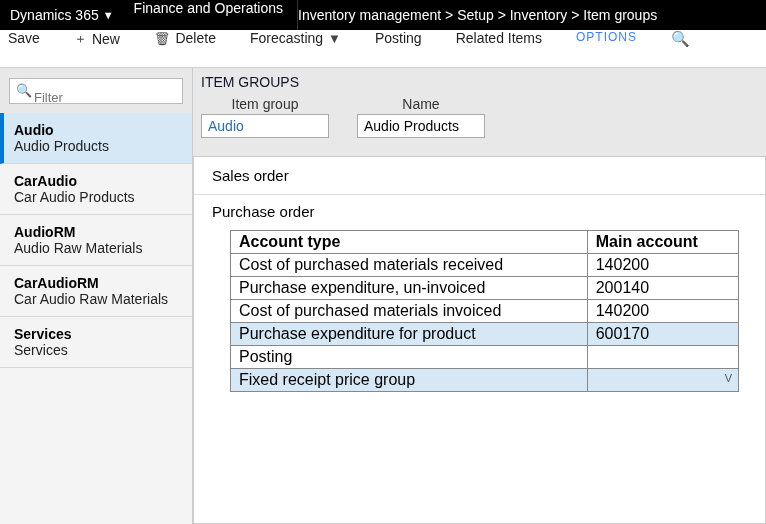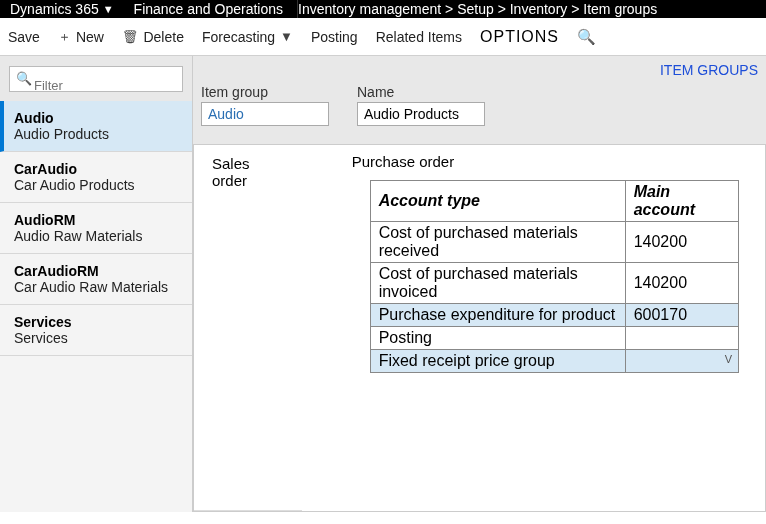--- a/index.html
+++ b/index.html
@@ -9,23 +9,22 @@
     color: #000;
     background: #fff;
     width: 766px;
     height: 524px;
     overflow: hidden;
   }
   
   .topbar {
     background: #000;
     color: #fff;
-    height: 18px;
-    display: flex;
-    align-items: center;
+    height: 30px;
+    display: flex;
     padding: 0 10px;
     font-size: 14px;
   }
   .topbar .app-menu {
     display: flex;
     align-items: center;
     gap: 4px;
     padding-right: 14px;
   }
   .topbar .app-menu .chev { font-size: 11px; }
@@ -37,35 +36,35 @@
     border-left:1px solid #333;
     height:100%;
     display:flex;
     align-items:center;
   }
   
   .actionbar {
     height: 38px;
     border-bottom: 1px solid #d0d0d0;
     display: flex;
-    align-items: center;
+    align-items: flex-start;
     padding: 0 8px;
-    gap: 18px;
+    gap: 34px;
     background:#fff;
   }
   .actionbar .btn {
     display: flex;
     align-items: center;
     gap: 5px;
     cursor: pointer;
     font-size: 14px;
     color:#222;
   }
   .actionbar .btn .icn { font-size: 13px; color:#444; }
-  .actionbar .options { color:#000000; font-size:16px; letter-spacing:1px; }
+  .actionbar .options { color:#3b82f6; font-size:12px; letter-spacing:1px; }
   .actionbar .search-icn { font-size:15px; color:#333; }
   
   .main {
     display: flex;
     height: calc(524px - 30px - 38px);
     background: #e8e8e8;
   }
   .sidebar {
     width: 193px;
     background: #f4f4f4;
@@ -108,61 +107,59 @@
     display:flex;
     flex-direction:column;
     background:#e8e8e8;
   }
   .hdr-block {
     padding: 4px 8px 18px 8px;
   }
   .section-title {
     font-size: 14px;
     padding: 2px 0 4px 0;
-    color:#1d4ed8;
-    text-align:right;
+    color:#0f172a;
   }
   .field-row { display:flex; gap:28px; margin-top:2px;}
   .field { display:flex; flex-direction:column; }
-  .field label { font-size:14px; color:#333; margin-bottom:2px;}
+  .field label { font-size:14px; color:#333; margin-bottom:2px;text-align:center;}
   .field input {
     height:24px; border:1px solid #aaa; background:#fff;
     padding:0 6px; font-size:14px; width:128px;
   }
   .detail-panel {
     background:#fff;
     border:1px solid #ccc;
     margin: 0 0 0 0;
     flex:1;
     overflow:hidden;
     display:flex;
-    flex-direction:row;
+    flex-direction:column;
   }
   .panel-row {
     padding: 10px 18px;
     border-bottom: 1px solid #ddd;
     font-size:15px;
   }
   .po-section {
     padding: 8px 18px 12px 18px;
     font-size:15px;
-    margin-left:32px;
   }
   .acct-table {
     margin: 10px 4px 0 18px;
     border-collapse: collapse;
     width: calc(100% - 26px);
     font-size: 16px;
   }
   .acct-table th, .acct-table td {
     border: 1px solid #888;
     padding: 2px 8px;
     text-align: left;
   }
-  .acct-table th { font-weight:bold;font-style:italic; }
+  .acct-table th { font-weight:bold; }
   .acct-table tr.hl td { background:#d6e8f5; }
   .acct-table td.dd { position:relative; }
   .acct-table td.dd::after {
     content:"V"; position:absolute; right:6px; top:3px; font-size:11px; color:#555;
   }
 </style>
 </head>
 <body>
 
 <div class="topbar">
@@ -261,20 +258,24 @@
               <th>Account type</th>
               <th>Main account</th>
             </tr>
           </thead>
           <tbody id="acct-body">
               <tr>
                 <td>Cost of purchased materials received</td>
                 <td>140200</td>
               </tr>
               <tr>
+                <td>Purchase expenditure, un-invoiced</td>
+                <td>200140</td>
+              </tr>
+              <tr>
                 <td>Cost of purchased materials invoiced</td>
                 <td>140200</td>
               </tr>
               <tr class="hl">
                 <td>Purchase expenditure for product</td>
                 <td>600170</td>
               </tr>
               <tr>
                 <td>Posting</td>
                 <td></td>

